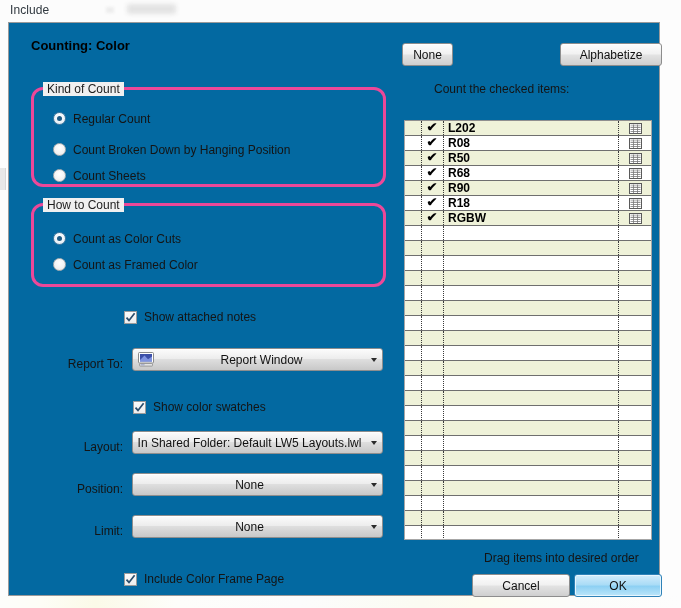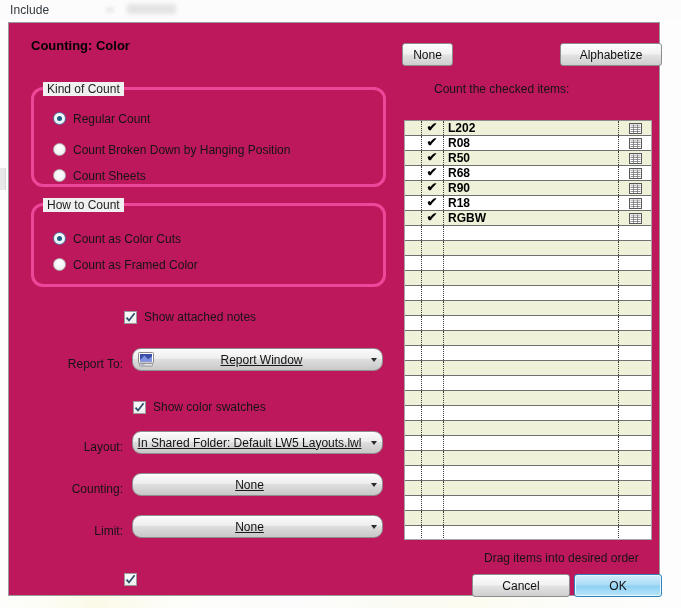--- a/index.html
+++ b/index.html
@@ -67,21 +67,21 @@
     width: 5px; height: 22px;
     background: #e8e8e8;
     border-right: 1px solid #d8d8d8;
   }
 
   
   #dialog {
     position: absolute;
     left: 8px; top: 22px;
     width: 652px; height: 574px;
-    background: #be185d;
+    background: #0369a1;
     border: 1px solid #9a9a9a;
     box-sizing: border-box;
   }
 
   .heading {
     position: absolute;
     left: 22px; top: 15px;
     font-size: 13px;
     font-weight: bold;
     color: #000;
@@ -164,27 +164,26 @@
     font-size: 12px;
     color: #141414;
     text-align: right;
     white-space: nowrap;
   }
   .combo {
     position: absolute;
     box-sizing: border-box;
     height: 23px;
     border: 1px solid #8e8e8e;
-    border-radius: 9px;
+    border-radius: 3px;
     background: linear-gradient(180deg,#fcfcfc 0%,#ececec 48%,#dedede 50%,#c8c8c8 100%);
     box-shadow: inset 0 1px 0 #ffffff;
     display: flex;
     align-items: center;
     overflow: hidden;
-    text-decoration: underline;
   }
   .combo .combo-text {
     flex: 1 1 auto;
     text-align: center;
     font-size: 12px;
     color: #111;
     white-space: nowrap;
     overflow: hidden;
     padding: 0 4px;
   }
@@ -386,21 +385,21 @@
     </div>
 
     <div class="field-label" style="left:34px; top:417px; width:80px;">Layout:</div>
     <div class="combo" style="left:123px; top:408px; width:251px;">
       <span class="combo-text">In Shared Folder: Default LW5 Layouts.lwl</span>
       <span class="combo-arrow">
           <i></i>
         </span>
     </div>
 
-    <div class="field-label" style="left:24px; top:459px; width:90px;">Counting:</div>
+    <div class="field-label" style="left:24px; top:459px; width:90px;">Position:</div>
     <div class="combo" style="left:123px; top:450px; width:251px;">
       <span class="combo-text">None</span>
       <span class="combo-arrow">
           <i></i>
         </span>
     </div>
 
     <div class="field-label" style="left:44px; top:501px; width:70px;">Limit:</div>
     <div class="combo" style="left:123px; top:492px; width:251px;">
       <span class="combo-text">None</span>
@@ -408,20 +407,21 @@
           <i></i>
         </span>
     </div>
 
     <div class="check-row" style="left:115px; top:546px;">
       <span class="checkbox checked">
         <svg width="11" height="11" viewBox="0 0 11 11">
           <path d="M1.5 5.6 L4 8.4 L9.6 1.2" stroke="#2b4d6b" stroke-width="1.7" fill="none"></path>
         </svg>
       </span>
+      <span class="check-label">Include Color Frame Page</span>
     </div>
 
     <div class="btn" style="left:393px; top:20px; width:51px;">None</div>
     <div class="btn" style="left:551px; top:20px; width:102px;">Alphabetize</div>
 
     <div class="plain-label" style="left:394px; top:59px;">Count the checked items:</div>
 
     <div id="list-panel">
         <div class="lrow alt">
           <div class="c-handle"></div>

